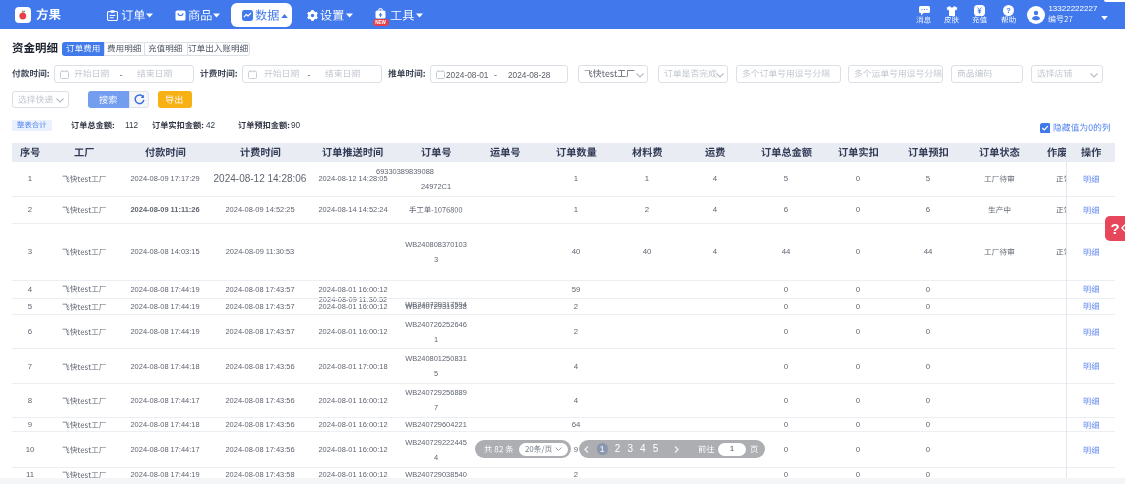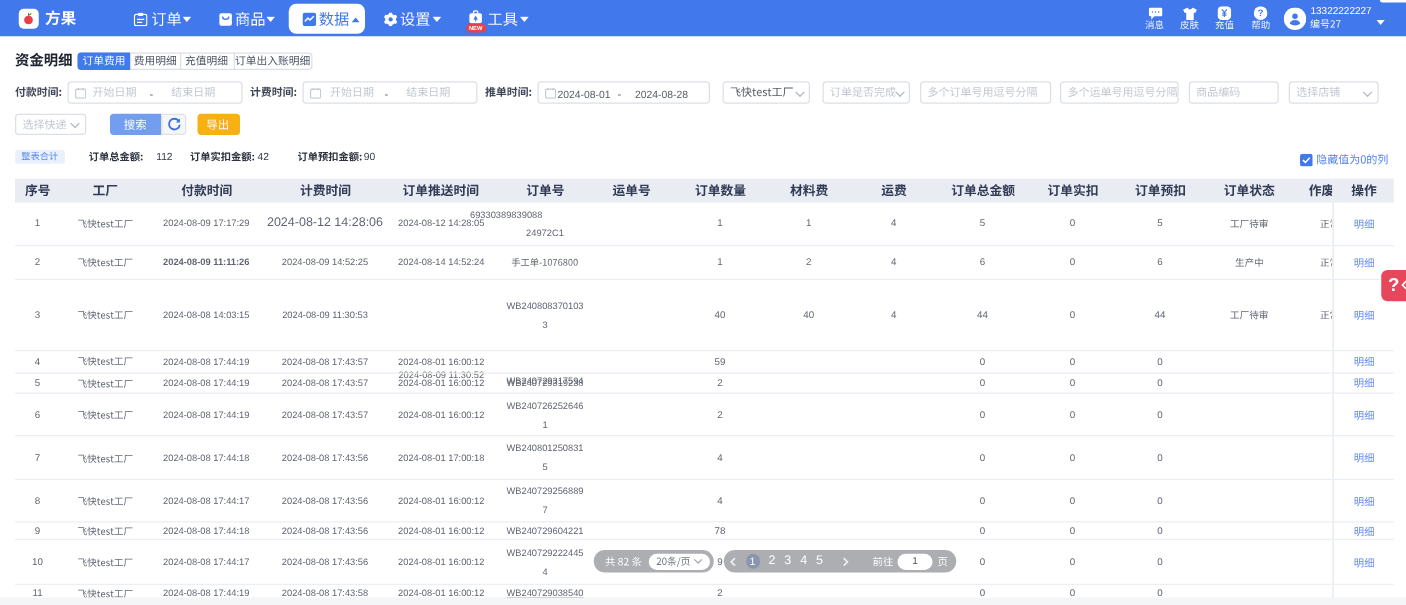--- a/index.html
+++ b/index.html
@@ -507,21 +507,21 @@
       <div style="position:absolute;left:856.0px;top:232.9px;width:120px;height:12px;line-height:12px;text-align:center;font-size:7.8px;font-weight:normal;color:#606571;">0</div>
       <div style="position:absolute;left:0px;top:269.4px;width:1054px;height:1px;background:#ebeef3"></div>
       <div style="position:absolute;left:-42.0px;top:257.0px;width:120px;height:12px;line-height:12px;text-align:center;font-size:7.8px;font-weight:normal;color:#606571;">9</div>
       <svg style="position:absolute;left:49.8px;top:259.0px" width="46" height="9" viewBox="0 0 46 9">
         <use href="#g51" fill="#606571"></use>
       </svg>
       <div style="position:absolute;left:93.0px;top:257.0px;width:120px;height:12px;line-height:12px;text-align:center;font-size:7.45px;font-weight:normal;color:#606571;">2024-08-08 17:44:18</div>
       <div style="position:absolute;left:188.0px;top:257.0px;width:120px;height:12px;line-height:12px;text-align:center;font-size:7.45px;font-weight:normal;color:#606571;">2024-08-08 17:43:56</div>
       <div style="position:absolute;left:281.0px;top:257.0px;width:120px;height:12px;line-height:12px;text-align:center;font-size:7.45px;font-weight:normal;color:#606571;">2024-08-01 16:00:12</div>
       <div style="position:absolute;left:364.0px;top:257.0px;width:120px;height:12px;line-height:12px;text-align:center;font-size:7.45px;font-weight:normal;color:#606571;">WB240729604221</div>
-      <div style="position:absolute;left:504.0px;top:257.0px;width:120px;height:12px;line-height:12px;text-align:center;font-size:7.8px;font-weight:normal;color:#606571;">78</div>
+      <div style="position:absolute;left:504.0px;top:257.0px;width:120px;height:12px;line-height:12px;text-align:center;font-size:7.8px;font-weight:normal;color:#606571;">64</div>
       <div style="position:absolute;left:714.0px;top:257.0px;width:120px;height:12px;line-height:12px;text-align:center;font-size:7.8px;font-weight:normal;color:#606571;">0</div>
       <div style="position:absolute;left:786.0px;top:257.0px;width:120px;height:12px;line-height:12px;text-align:center;font-size:7.8px;font-weight:normal;color:#606571;">0</div>
       <div style="position:absolute;left:856.0px;top:257.0px;width:120px;height:12px;line-height:12px;text-align:center;font-size:7.8px;font-weight:normal;color:#606571;">0</div>
       <div style="position:absolute;left:0px;top:304.9px;width:1054px;height:1px;background:#ebeef3"></div>
       <div style="position:absolute;left:-42.0px;top:282.1px;width:120px;height:12px;line-height:12px;text-align:center;font-size:7.8px;font-weight:normal;color:#606571;">10</div>
       <svg style="position:absolute;left:49.8px;top:284.1px" width="46" height="9" viewBox="0 0 46 9">
         <use href="#g51" fill="#606571"></use>
       </svg>
       <div style="position:absolute;left:93.0px;top:282.1px;width:120px;height:12px;line-height:12px;text-align:center;font-size:7.45px;font-weight:normal;color:#606571;">2024-08-08 17:44:17</div>
       <div style="position:absolute;left:188.0px;top:282.1px;width:120px;height:12px;line-height:12px;text-align:center;font-size:7.45px;font-weight:normal;color:#606571;">2024-08-08 17:43:56</div>
@@ -532,21 +532,21 @@
       <div style="position:absolute;left:714.0px;top:282.1px;width:120px;height:12px;line-height:12px;text-align:center;font-size:7.8px;font-weight:normal;color:#606571;">0</div>
       <div style="position:absolute;left:786.0px;top:282.1px;width:120px;height:12px;line-height:12px;text-align:center;font-size:7.8px;font-weight:normal;color:#606571;">0</div>
       <div style="position:absolute;left:856.0px;top:282.1px;width:120px;height:12px;line-height:12px;text-align:center;font-size:7.8px;font-weight:normal;color:#606571;">0</div>
       <div style="position:absolute;left:-42.0px;top:307.0px;width:120px;height:12px;line-height:12px;text-align:center;font-size:7.8px;font-weight:normal;color:#606571;">11</div>
       <svg style="position:absolute;left:49.8px;top:308.9px" width="46" height="9" viewBox="0 0 46 9">
         <use href="#g51" fill="#606571"></use>
       </svg>
       <div style="position:absolute;left:93.0px;top:307.0px;width:120px;height:12px;line-height:12px;text-align:center;font-size:7.45px;font-weight:normal;color:#606571;">2024-08-08 17:44:19</div>
       <div style="position:absolute;left:188.0px;top:307.0px;width:120px;height:12px;line-height:12px;text-align:center;font-size:7.45px;font-weight:normal;color:#606571;">2024-08-08 17:43:58</div>
       <div style="position:absolute;left:281.0px;top:307.0px;width:120px;height:12px;line-height:12px;text-align:center;font-size:7.45px;font-weight:normal;color:#606571;">2024-08-01 16:00:12</div>
-      <div style="position:absolute;left:364.0px;top:307.0px;width:120px;height:12px;line-height:12px;text-align:center;font-size:7.45px;font-weight:normal;color:#606571;text-decoration:underline;">WB240729038540</div>
+      <div style="position:absolute;left:364.0px;top:307.0px;width:120px;height:12px;line-height:12px;text-align:center;font-size:7.45px;font-weight:normal;color:#606571;">WB240729038540</div>
       <div style="position:absolute;left:504.0px;top:307.0px;width:120px;height:12px;line-height:12px;text-align:center;font-size:7.8px;font-weight:normal;color:#606571;">2</div>
       <div style="position:absolute;left:714.0px;top:307.0px;width:120px;height:12px;line-height:12px;text-align:center;font-size:7.8px;font-weight:normal;color:#606571;">0</div>
       <div style="position:absolute;left:786.0px;top:307.0px;width:120px;height:12px;line-height:12px;text-align:center;font-size:7.8px;font-weight:normal;color:#606571;">0</div>
       <div style="position:absolute;left:856.0px;top:307.0px;width:120px;height:12px;line-height:12px;text-align:center;font-size:7.8px;font-weight:normal;color:#606571;">0</div>
     </div>
     <div style="position:absolute;left:1066px;top:142.5px;width:48px;height:341.5px;background:#fff;border-left:1px solid #e4e7ee;box-sizing:border-box">
       <div style="position:absolute;left:0px;top:0px;width:48px;height:19.5px;background:#eaecf4"></div>
       <svg style="position:absolute;left:13.8px;top:4.3px" width="22" height="11" viewBox="0 0 22 11">
         <use href="#g49" fill="#323b55"></use>
       </svg>

